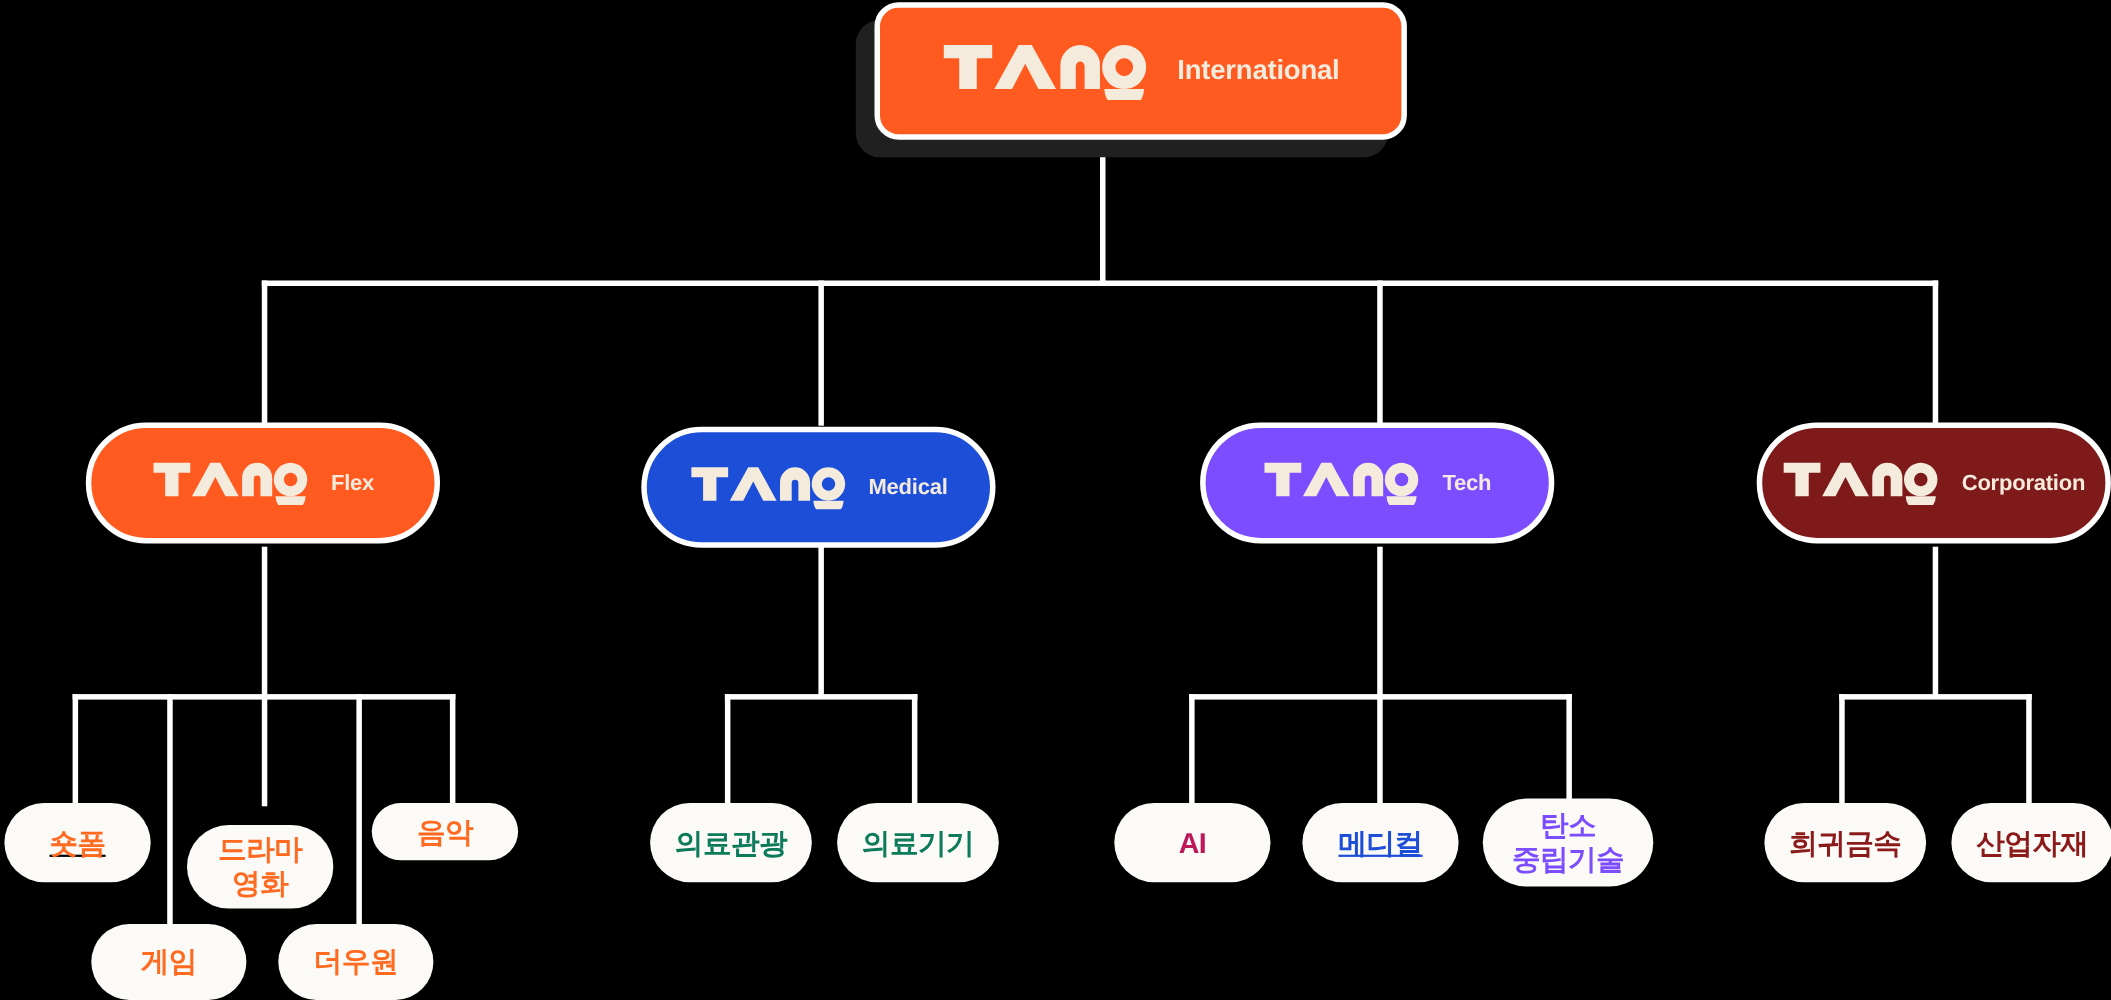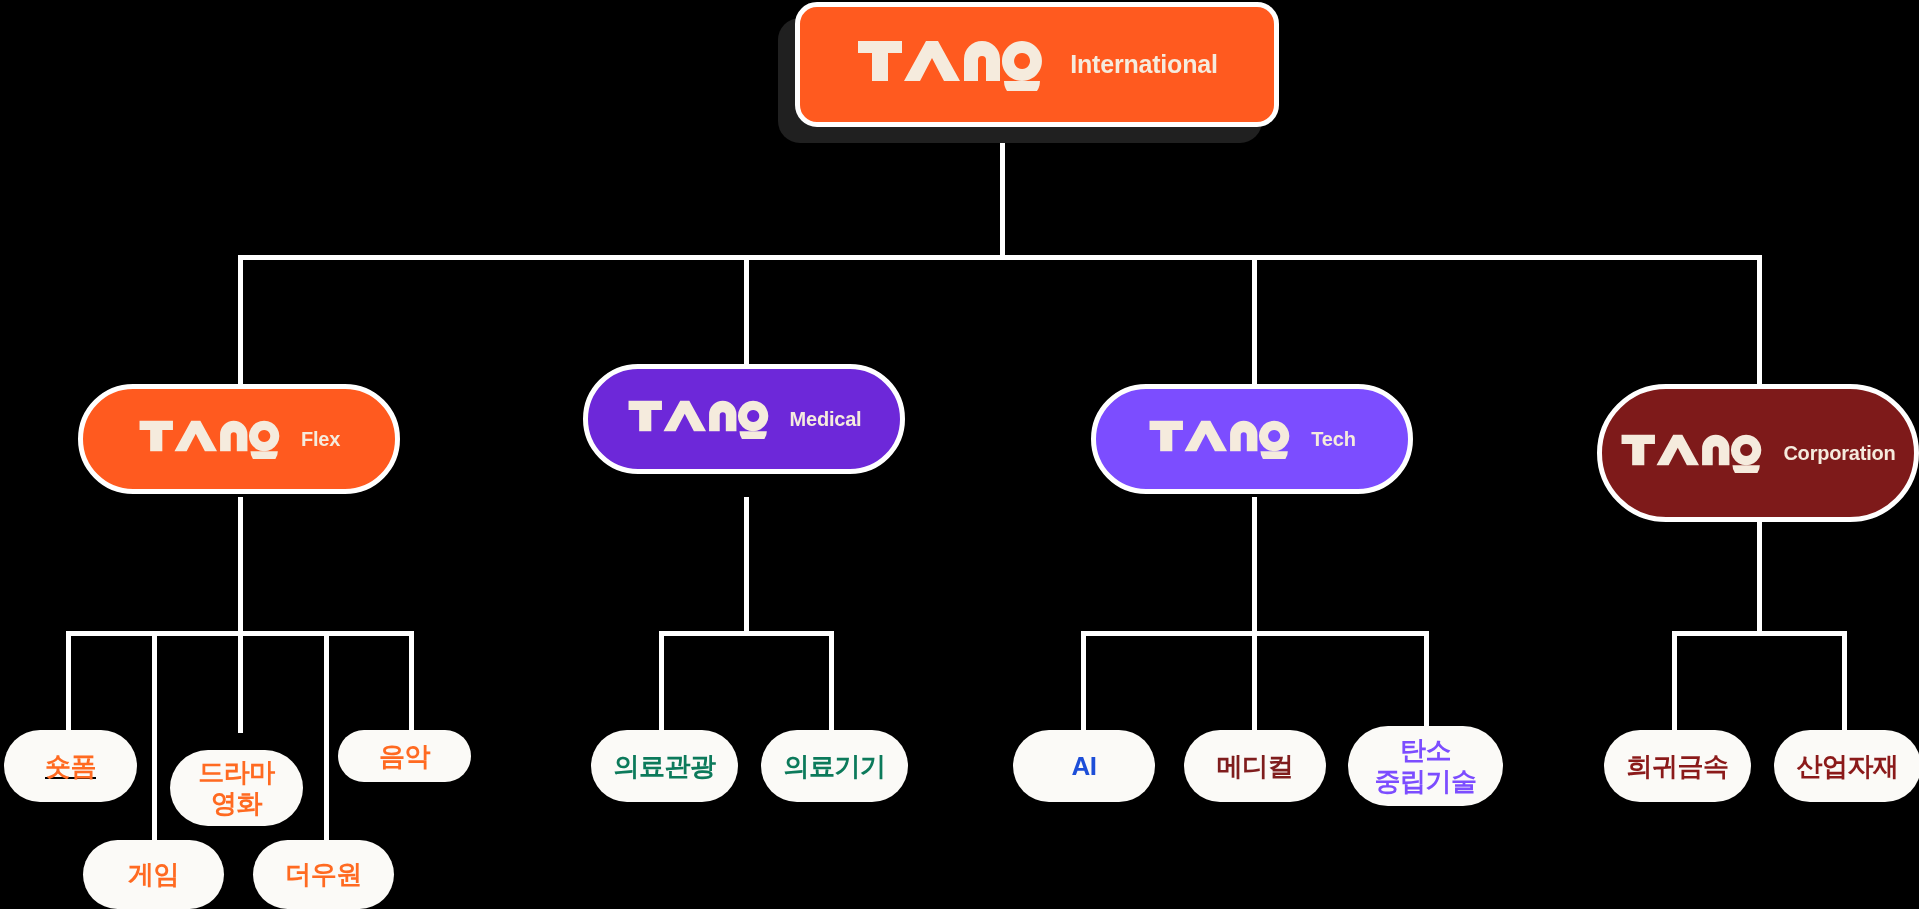--- a/index.html
+++ b/index.html
@@ -147,21 +147,21 @@
           <path d="M70 2 h12 l22 40 H88 l-12-23 -12 23 H48 Z"></path>
           <path d="M108 42 V20 a18 18 0 0 1 36 0 v22 h-14 V21 a4 4 0 0 0 -8 0 v21 Z"></path>
           <path d="M166 2 a20 20 0 1 1 -0.1 0 Z M166 14 a8 8 0 1 0 0.1 0 Z"></path>
           <path d="M148 42 h36 a18 18 0 0 1 -36 0 Z"></path>
         </g>
       </svg>
       <span class="brand-suffix" style="font-size:20px;">Flex</span>
     </span>
   </div>
 
-  <div class="node div-node" style="left:583px; top:364px; width:322px; height:110px; background:#6d28d9;">
+  <div class="node div-node" style="left:583px; top:388px; width:322px; height:110px; background:#1d4ed8;">
     <span class="brand" style="gap:11px;">
       <svg class="tango-logo" width="152" height="40" viewBox="0 0 200 52" aria-hidden="true">
         <g fill="#F5EBDD">
           <path d="M2 2 h44 v12 H32 v28 H16 V14 H2 Z"></path>
           <path d="M70 2 h12 l22 40 H88 l-12-23 -12 23 H48 Z"></path>
           <path d="M108 42 V20 a18 18 0 0 1 36 0 v22 h-14 V21 a4 4 0 0 0 -8 0 v21 Z"></path>
           <path d="M166 2 a20 20 0 1 1 -0.1 0 Z M166 14 a8 8 0 1 0 0.1 0 Z"></path>
           <path d="M148 42 h36 a18 18 0 0 1 -36 0 Z"></path>
         </g>
       </svg>
@@ -177,21 +177,21 @@
           <path d="M70 2 h12 l22 40 H88 l-12-23 -12 23 H48 Z"></path>
           <path d="M108 42 V20 a18 18 0 0 1 36 0 v22 h-14 V21 a4 4 0 0 0 -8 0 v21 Z"></path>
           <path d="M166 2 a20 20 0 1 1 -0.1 0 Z M166 14 a8 8 0 1 0 0.1 0 Z"></path>
           <path d="M148 42 h36 a18 18 0 0 1 -36 0 Z"></path>
         </g>
       </svg>
       <span class="brand-suffix" style="font-size:20px;">Tech</span>
     </span>
   </div>
 
-  <div class="node div-node" style="left:1597px; top:384px; width:322px; height:138px; background:#7E1A1A;">
+  <div class="node div-node" style="left:1597px; top:384px; width:322px; height:110px; background:#7E1A1A;">
     <span class="brand" style="gap:11px;">
       <svg class="tango-logo" width="152" height="40" viewBox="0 0 200 52" aria-hidden="true">
         <g fill="#F5EBDD">
           <path d="M2 2 h44 v12 H32 v28 H16 V14 H2 Z"></path>
           <path d="M70 2 h12 l22 40 H88 l-12-23 -12 23 H48 Z"></path>
           <path d="M108 42 V20 a18 18 0 0 1 36 0 v22 h-14 V21 a4 4 0 0 0 -8 0 v21 Z"></path>
           <path d="M166 2 a20 20 0 1 1 -0.1 0 Z M166 14 a8 8 0 1 0 0.1 0 Z"></path>
           <path d="M148 42 h36 a18 18 0 0 1 -36 0 Z"></path>
         </g>
       </svg>
@@ -222,25 +222,25 @@
 
   <div class="node leaf-node" style="left:591px; top:730px; width:147px; height:72px;">
     <span class="leaf-label" style="color:#0C7A5B;">의료관광</span>
   </div>
 
   <div class="node leaf-node" style="left:761px; top:730px; width:147px; height:72px;">
     <span class="leaf-label" style="color:#0C7A5B;">의료기기</span>
   </div>
 
   <div class="node leaf-node" style="left:1013px; top:730px; width:142px; height:72px;">
-    <span class="leaf-label" style="color:#1d4ed8;">AI</span>
+    <span class="leaf-label" style="color:#be185d;">AI</span>
   </div>
 
   <div class="node leaf-node" style="left:1184px; top:730px; width:142px; height:72px;">
-    <span class="leaf-label" style="color:#7f1d1d;">메디컬</span>
+    <span class="leaf-label" style="color:#1d4ed8;text-decoration:underline;">메디컬</span>
   </div>
 
   <div class="node leaf-node" style="left:1348px; top:726px; width:155px; height:80px;">
     <span class="leaf-label" style="color:#7C4DFF;">탄소
 중립기술</span>
   </div>
 
   <div class="node leaf-node" style="left:1604px; top:730px; width:147px; height:72px;">
     <span class="leaf-label" style="color:#8B1A1A;">희귀금속</span>
   </div>

